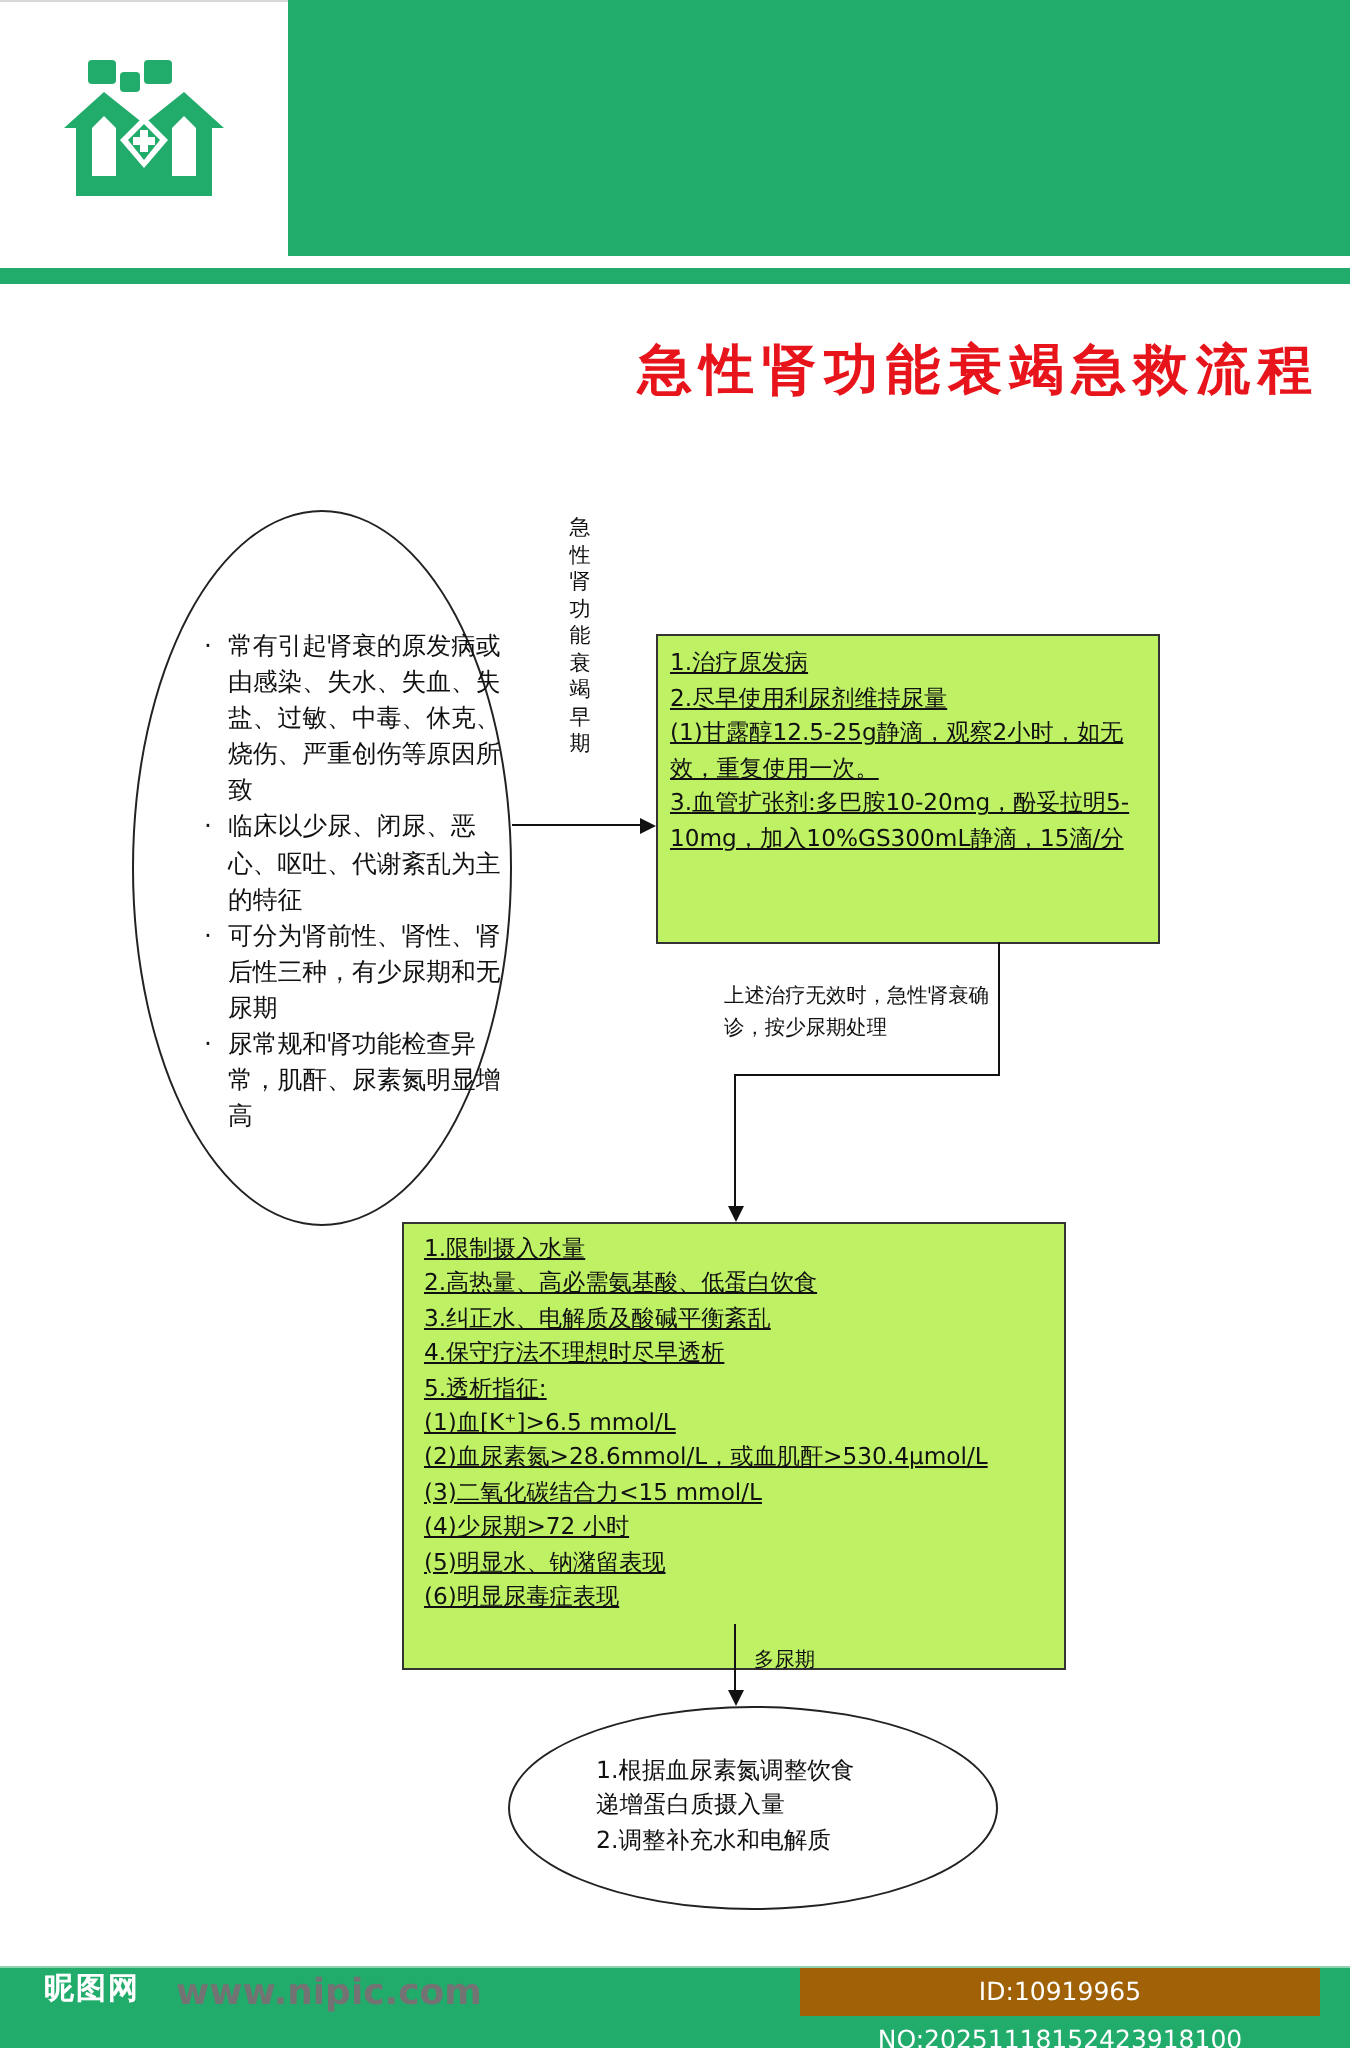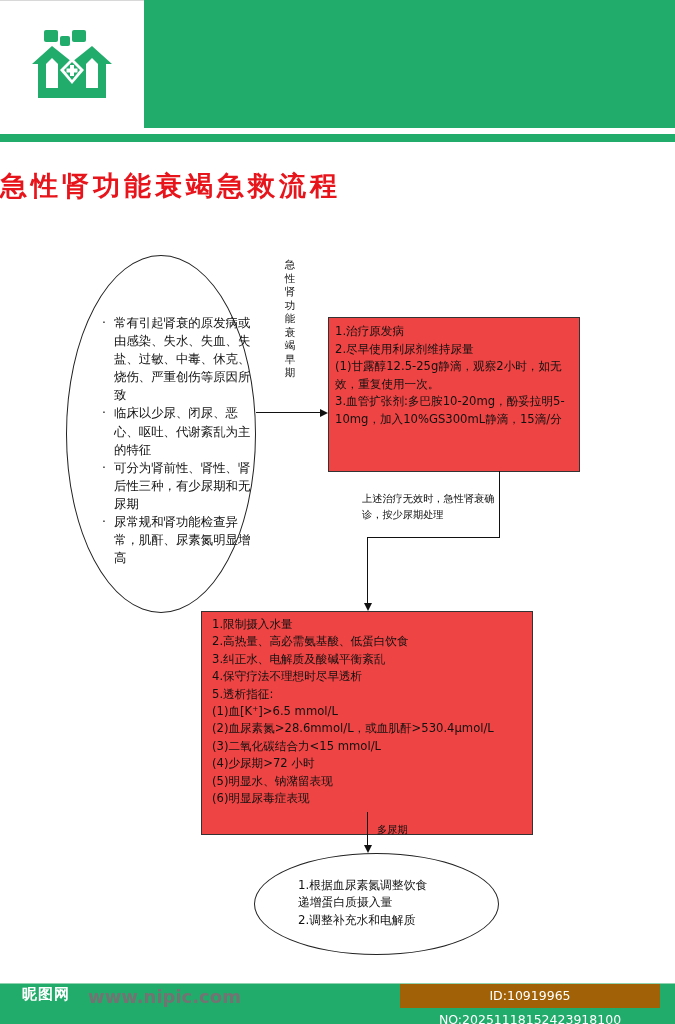--- a/index.html
+++ b/index.html
@@ -2,28 +2,28 @@
 <html><head>
 <meta charset="utf-8">
 <style>
   html,body{margin:0;padding:0;}
   body{width:675px;height:1024px;position:relative;background:#ffffff;overflow:hidden;font-family:"DejaVu Sans","Liberation Sans",sans-serif;color:#111;}
   .abs{position:absolute;}
   .header-green{left:144px;top:0;width:531px;height:128px;background:#22ac6c;}
   .top-line{left:0;top:0;width:144px;height:1px;background:#d8d8d8;}
   .stripe{left:0;top:134px;width:675px;height:8px;background:#22ac6c;}
   .logo{left:30px;top:28px;width:84px;height:72px;}
-  .title{left:0;top:166px;width:660px;text-align:left;font-size:27px;font-weight:bold;color:#e8141b;letter-spacing:4px;line-height:40px;}
+  .title{left:0;top:166px;width:660px;text-align:right;font-size:27px;font-weight:bold;color:#e8141b;letter-spacing:4px;line-height:40px;}
   .ellipse-left{left:66px;top:255px;width:190px;height:358px;border:1.3px solid #222;border-radius:50%;box-sizing:border-box;}
   .ellipse-text{left:102px;top:314px;width:150px;font-size:12.4px;line-height:18.1px;}
   .bullet{display:flex;}
   .bullet .dot{width:12px;flex:none;}
   .bullet .txt{flex:1;}
   .vlabel{left:283px;top:258px;width:14px;font-size:10.5px;line-height:13.5px;text-align:center;}
-  .box{border:1.3px solid #333;box-sizing:border-box;background:#ef4444;}
+  .box{border:1.3px solid #333;box-sizing:border-box;background:#bef264;text-decoration:underline;}
   .box1{left:328px;top:317px;width:252px;height:155px;padding:5px 0 0 6px;font-size:11.6px;line-height:17.6px;}
   .box2{left:201px;top:611px;width:332px;height:224px;padding:4px 0 0 10px;font-size:11.6px;line-height:17.4px;}
   .note1{left:362px;top:491px;width:140px;font-size:10.2px;line-height:16px;}
   .note2{left:377px;top:823px;font-size:10.2px;}
   .ellipse-bottom{left:254px;top:853px;width:245px;height:102px;border:1.3px solid #222;border-radius:50%;box-sizing:border-box;}
   .ellipse-bottom-text{left:298px;top:877px;width:180px;font-size:11.8px;line-height:17.4px;}
   .line{background:#111;}
   .arrow-r{width:0;height:0;border-top:4px solid transparent;border-bottom:4px solid transparent;border-left:8px solid #111;}
   .arrow-d{width:0;height:0;border-left:4px solid transparent;border-right:4px solid transparent;border-top:8px solid #111;}
   .footer{left:0;top:983px;width:675px;height:41px;background:#22ac6c;border-top:1px solid #8fd3b0;}

